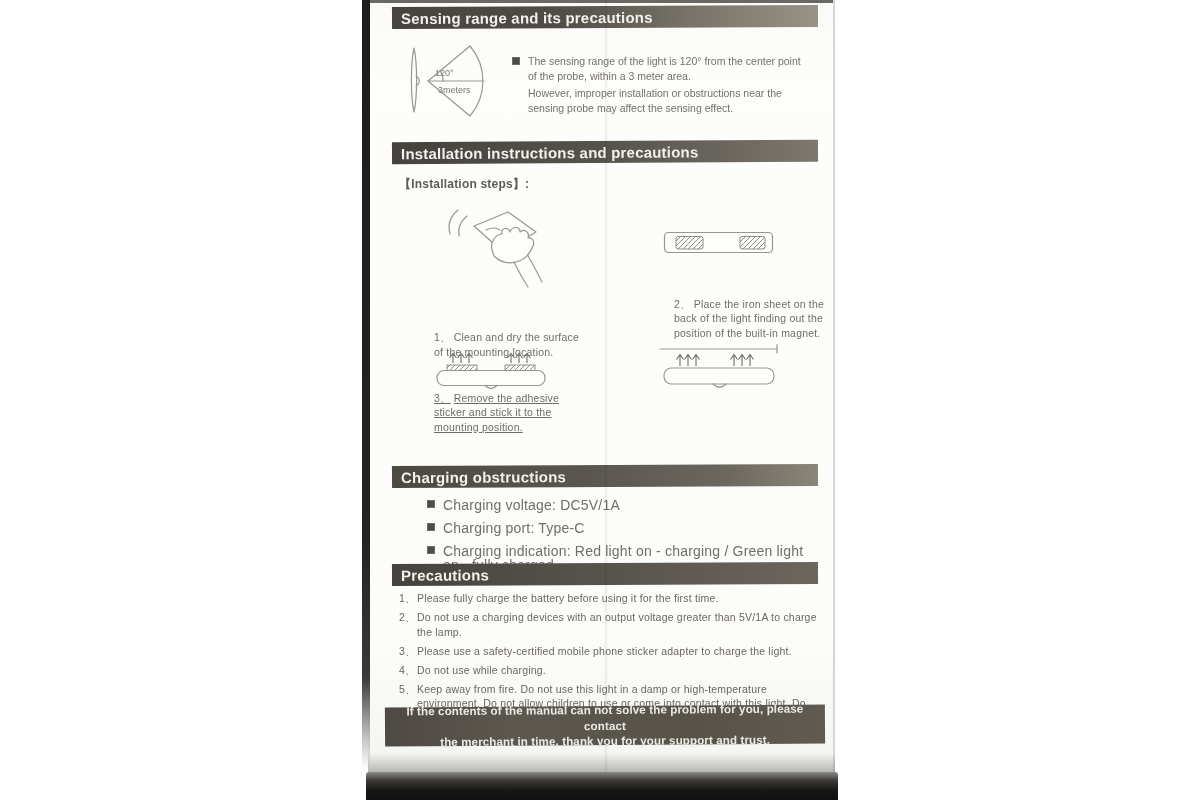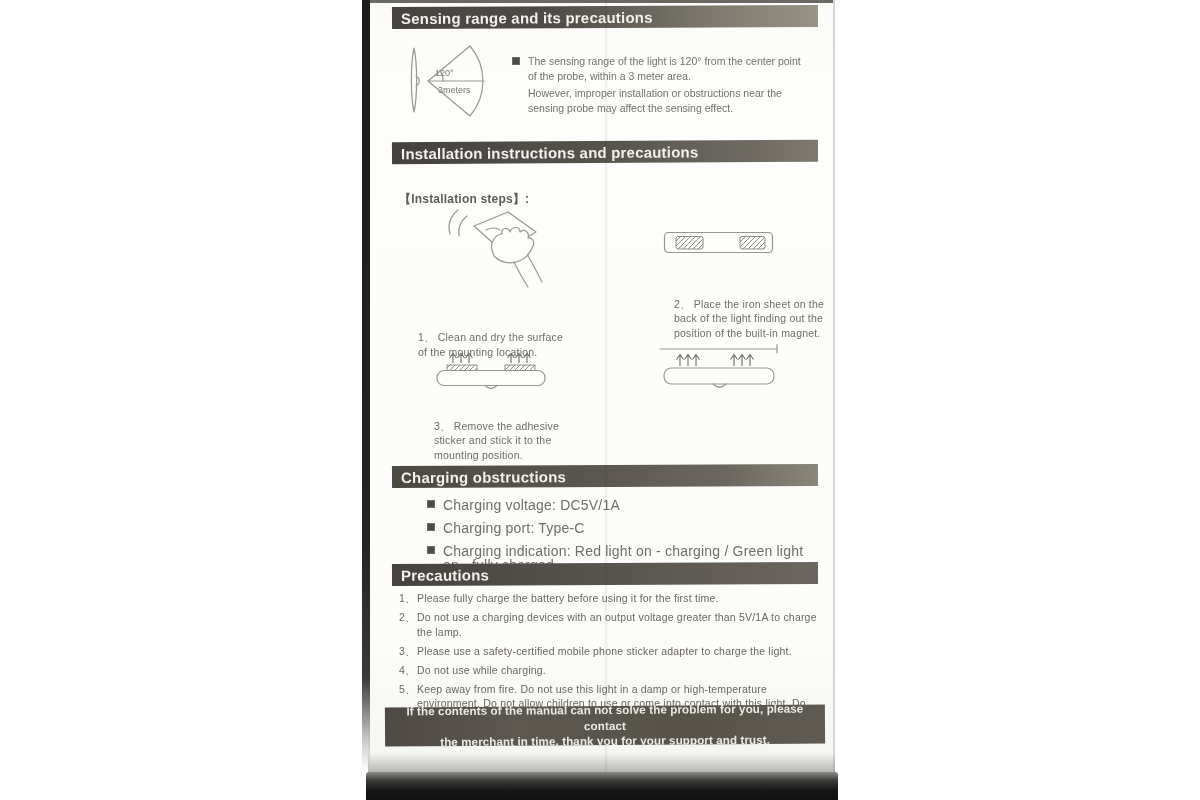--- a/index.html
+++ b/index.html
@@ -31,21 +31,21 @@
 
   
   .sensing-row{position:absolute; left:30px; top:40px; width:418px; display:flex;}
   .sensing-diagram{width:102px; height:82px; flex:0 0 auto;}
   .sensing-text{margin-left:12px; margin-top:14px; width:300px; font-size:10.5px; line-height:15px; color:#74706b;}
   .bullet-row{display:flex;}
   .sq{flex:0 0 auto; width:8px; height:8px; margin:3px 8px 0 0; background:#4f4b46; box-shadow:inset 0 0 0 1px rgba(255,255,255,.18);}
   .note{margin-left:16px; margin-top:2px;}
 
   
-  .steps-label{position:absolute; left:31px; top:176px; font-size:12px; font-weight:600; color:#5f5c57; letter-spacing:.2px;margin-top:15px;}
+  .steps-label{position:absolute; left:31px; top:176px; font-size:12px; font-weight:600; color:#5f5c57; letter-spacing:.2px;}
   .cap{position:absolute; font-size:10.5px; line-height:14.5px; color:#706c67; letter-spacing:.2px;}
   .cap .num{margin-right:3px;}
   .ill{position:absolute;}
   svg{display:block;}
   .stroke{fill:none; stroke:#979792; stroke-width:1.2; stroke-linecap:round; stroke-linejoin:round;}
   .fillw{fill:#fdfdfc; stroke:#979792; stroke-width:1.2; stroke-linejoin:round;}
   .lbl{font-family:"Liberation Sans",sans-serif; font-size:9px; fill:#7a7772;}
 
   
   .charge-list{position:absolute; left:31px; top:498px; width:424px;}
@@ -103,21 +103,21 @@
 
     <svg class="ill" style="left:74px; top:204px;" width="110" height="84" viewBox="0 0 110 84">
       <path class="stroke" d="M16,6 Q4,16 8,30"></path>
       <path class="stroke" d="M25,12 Q15,20 17,32"></path>
       <path class="fillw" d="M32,22 L66,8 L94,28 L61,48 Z"></path>
       <path class="stroke" d="M44,26 Q52,22 58,26"></path>
       <path class="fillw" d="M50,46 C48,38 54,30 60,30 C58,24 66,22 68,28 C70,22 78,22 78,28 C82,24 88,28 86,34 C90,33 93,37 91,42 C88,50 82,56 74,58 C66,60 58,58 52,52 Z"></path>
       <path class="stroke" d="M72,58 C76,66 80,74 86,83"></path>
       <path class="stroke" d="M86,52 C92,62 96,70 100,78"></path>
     </svg>
-    <p class="cap" style="left:50px; top:286px; width:152px;margin-top:44px;">
+    <p class="cap" style="left:66px; top:286px; width:152px;margin-top:44px;">
       <span class="num">1、</span><span>Clean and dry the surface of the mounting location.</span>
     </p>
 
     <svg class="ill" style="left:295px; top:229px;" width="112" height="28" viewBox="0 0 112 28">
       <defs>
         <pattern id="hatchA" patternUnits="userSpaceOnUse" width="5" height="5">
           <path d="M0,5 L5,0" stroke="#8d8d88" stroke-width="1"></path>
         </pattern>
       </defs>
       <rect class="fillw" x="1.5" y="3.5" width="108" height="20" rx="4"></rect>
@@ -140,21 +140,21 @@
         <path d="M34,13 V5 M30.5,8 L34,3.5 L37.5,8" fill="none"></path>
         <path d="M76,13 V5 M72.5,8 L76,3.5 L79.5,8" fill="none"></path>
         <path d="M84,13 V5 M80.5,8 L84,3.5 L87.5,8" fill="none"></path>
         <path d="M92,13 V5 M88.5,8 L92,3.5 L95.5,8" fill="none"></path>
       </g>
       <rect x="12" y="15" width="30" height="5.5" fill="url(#hatchB)" stroke="#8d8d88"></rect>
       <rect x="70" y="15" width="30" height="5.5" fill="url(#hatchB)" stroke="#8d8d88"></rect>
       <rect class="fillw" x="2" y="20.5" width="108" height="15" rx="7"></rect>
       <path class="stroke" d="M50,35.5 q6,6 12,0"></path>
     </svg>
-    <p class="cap" style="left:66px; top:408px; width:150px;">
+    <p class="cap" style="left:66px; top:380px; width:150px;text-decoration:underline;">
       <span class="num">3、</span><span>Remove the adhesive sticker and stick it to the mounting position.</span>
     </p>
 
     <svg class="ill" style="left:290px; top:342px;" width="122" height="52" viewBox="0 0 122 52">
       <path class="stroke" d="M2,7 L119,7 M119,2.5 L119,11"></path>
       <g stroke="#6f6c67" stroke-width="1.1" fill="#6f6c67">
         <path d="M22,24 V14 M18.5,17.5 L22,12.5 L25.5,17.5" fill="none"></path>
         <path d="M30,24 V14 M26.5,17.5 L30,12.5 L33.5,17.5" fill="none"></path>
         <path d="M38,24 V14 M34.5,17.5 L38,12.5 L41.5,17.5" fill="none"></path>
         <path d="M76,24 V14 M72.5,17.5 L76,12.5 L79.5,17.5" fill="none"></path>

